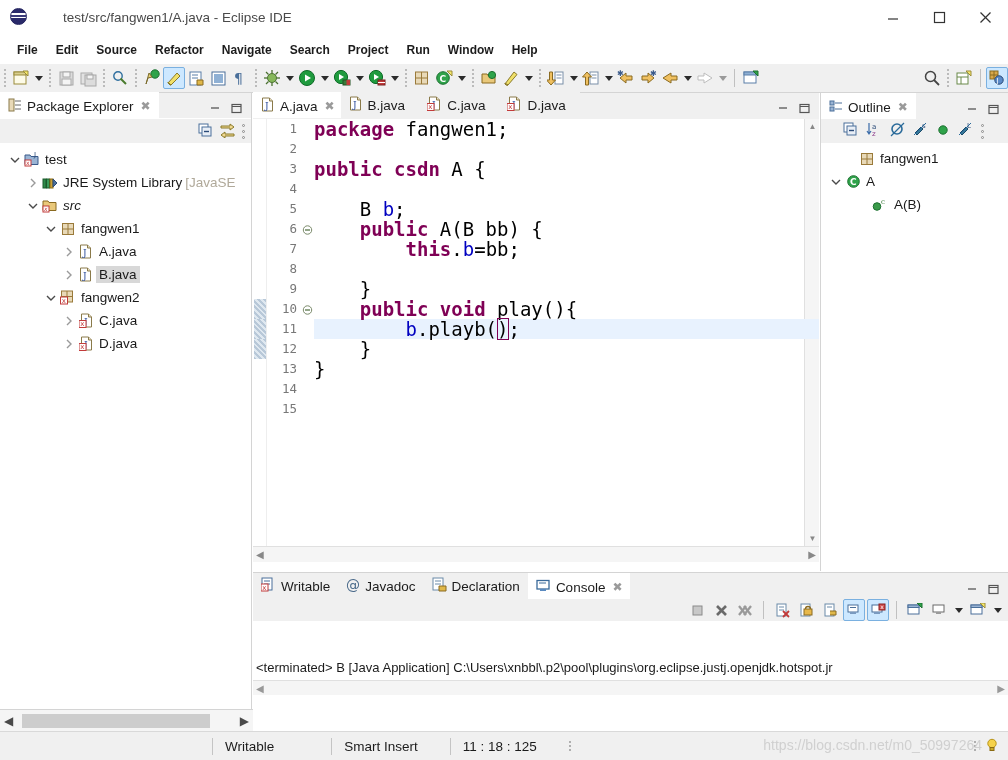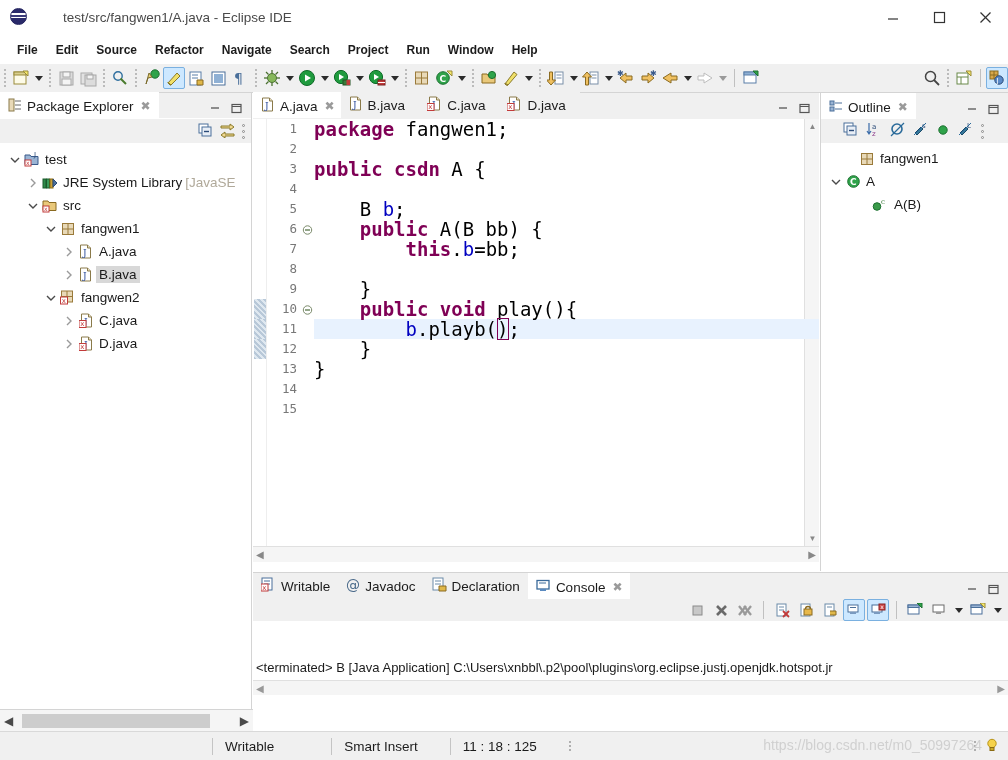--- a/index.html
+++ b/index.html
@@ -468,21 +468,21 @@
             <svg width="16" height="14">
               <rect x="1" y="3" width="3" height="9" fill="#2f8a4a" stroke="#1a5a2a"></rect>
               <rect x="4.5" y="3" width="3" height="9" fill="#3a9a5a" stroke="#1a5a2a"></rect>
               <rect x="8" y="3" width="3" height="9" fill="#c8a03a" stroke="#8a6a10"></rect>
               <path d="M11 3 l4 4 -4 4z" fill="#4a6f9a" stroke="#2a4a78"></path>
             </svg>
           </span>
           <span class="lbl">JRE System Library</span>
           <span class="dim"> [JavaSE</span>
         </div>
-        <div class="row" style="padding-left: 26px;">
+        <div class="row" style="padding-left: 26px; font-style: italic;">
           <span class="twist">
             <svg width="10" height="10">
               <path d="M1 3 L5 7 L9 3" fill="none" stroke="#4a4a4a" stroke-width="1.4"></path>
             </svg>
           </span>
           <span class="ico">
             <svg width="16" height="15">
               <path d="M1 3 l5 0 1 1.5 7 0 0 8 -13 0z" fill="#e9c87a" stroke="#8a6a20"></path>
               <rect x="1" y="8" width="6" height="6" fill="#fff" stroke="#c23b3b"></rect>
               <text x="2" y="13" font-size="6" fill="#c23b3b" font-family="DejaVu Sans">x</text>

